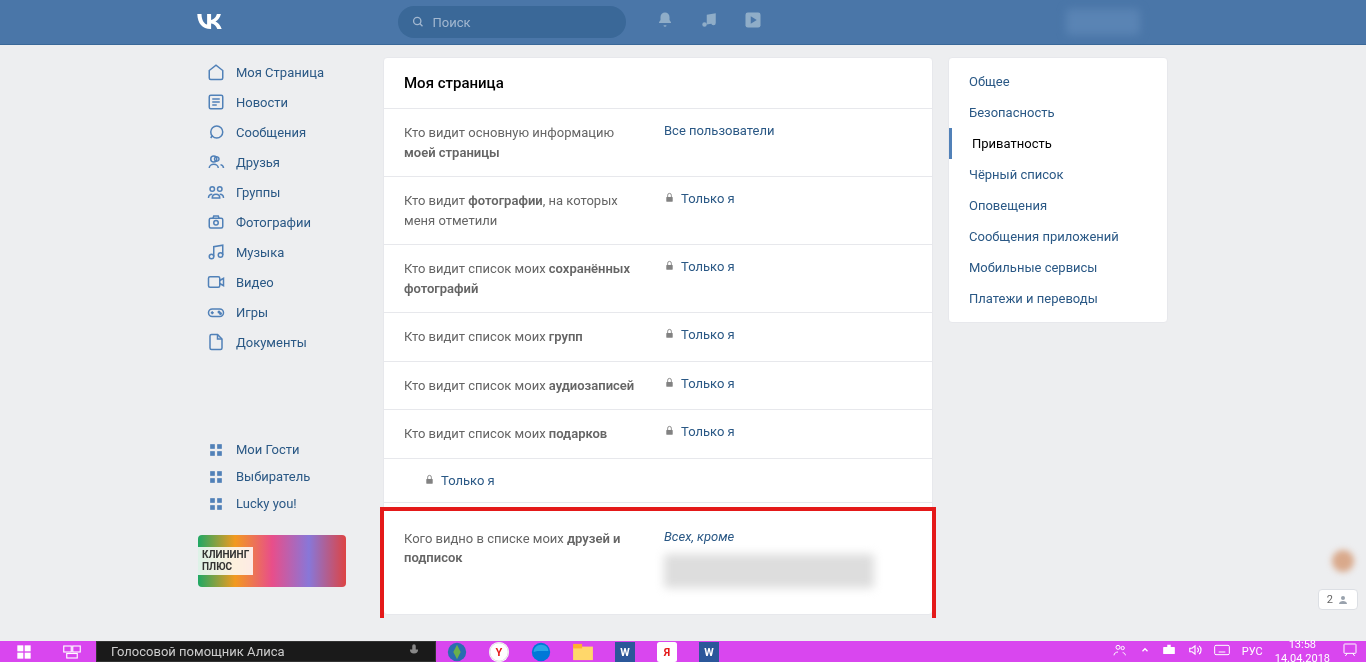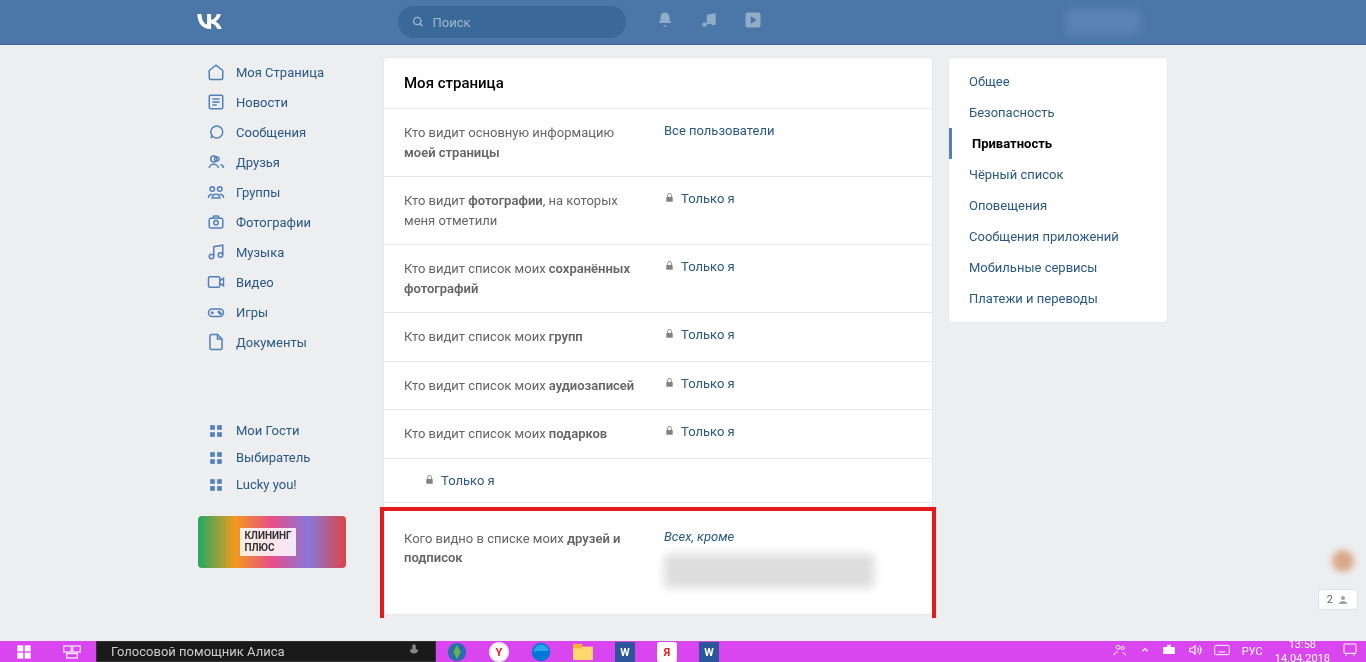--- a/index.html
+++ b/index.html
@@ -14,39 +14,39 @@
 .top-icons { display: flex; align-items: center; gap: 26px; margin-left: 30px; }
 .top-icons span { color: #8fadc8; cursor: pointer; }
 .user-area { margin-left: auto; margin-right: 226px; display: flex; align-items: center; }
 .user-blur { width: 74px; height: 26px; background: #5a84b4; filter: blur(4px); border-radius: 4px; }
 
 .page-wrap { display: flex; width: 970px; margin: 0 auto; padding-top: 12px; gap: 15px; }
 
 .sidebar { width: 170px; flex-shrink: 0; }
 .sidebar-item { display: flex; align-items: center; padding: 6px 8px; font-size: 13px; color: #2a5885; cursor: pointer; border-radius: 4px; }
 .sidebar-item .icon { width: 20px; margin-right: 10px; color: #5181b8; display: flex; align-items: center; justify-content: center; }
-.sidebar-extra { margin-top: 60px; }
-.sidebar-ad { margin-top: 18px; width: 148px; height: 52px; background: linear-gradient(90deg,#1fa864 0%, #f29a1f 25%, #e84e8a 50%, #8877d8 75%, #d44 100%); border-radius: 4px; display: flex; align-items: center; justify-content: center; padding-right: 8px; }
+.sidebar-extra { margin-top: 79px; }
+.sidebar-ad { margin-top: 18px; width: 148px; height: 52px; background: linear-gradient(90deg,#1fa864 0%, #f29a1f 25%, #e84e8a 50%, #8877d8 75%, #d44 100%); border-radius: 4px; display: flex; align-items: center; justify-content: flex-start; padding-right: 8px; }
 .sidebar-ad-text { background: rgba(255,255,255,.85); padding: 2px 4px; font-size: 10px; font-weight: bold; color: #333; line-height: 1.2; text-align: left; }
 
 .main-col { width: 550px; background: #fff; border: 1px solid #e7e8ec; border-radius: 4px; flex-shrink: 0; }
 .main-header { padding: 16px 20px; font-size: 15px; color: #000; border-bottom: 1px solid #e7e8ec; font-weight: 500; }
 .privacy-row { display: flex; padding: 14px 20px; border-bottom: 1px solid #e7e8ec; align-items: flex-start; }
 .privacy-row:last-child { border-bottom: none; }
 .privacy-label { width: 240px; font-size: 13px; color: #656565; line-height: 1.5; }
 .privacy-label b { color: #656565; font-weight: 600; }
 .privacy-value { font-size: 13px; color: #2a5885; cursor: pointer; display: flex; align-items: center; gap: 6px; margin-left: 20px; }
 .privacy-value .lock { color: #828282; }
 .highlight-row { border: 4px solid #e41919; margin: 4px -4px -4px -4px; padding: 18px 20px 30px 20px; }
 .highlight-row .privacy-value { align-items: flex-start; flex-direction: column; font-style: italic; }
 .highlight-blur { width: 210px; height: 34px; background: #ddd; filter: blur(5px); border-radius: 3px; margin-top: 4px; }
 
 .settings-col { width: 220px; background: #fff; border: 1px solid #e7e8ec; border-radius: 4px; flex-shrink: 0; padding: 8px 0; align-self: flex-start; }
 .settings-item { padding: 8px 20px; font-size: 13px; color: #2a5885; cursor: pointer; }
-.settings-item.active { border-left: 3px solid #5181b8; font-weight: 700; color: #000; }
+.settings-item.active { border-left: 3px solid #5181b8; font-weight: 400; color: #000; }
 
 .taskbar { position: absolute; bottom: 0; left: 0; right: 0; height: 21px; background: #d946ef; display: flex; align-items: center; color: #fff; font-size: 11px; }
 .win-start { width: 48px; height: 100%; display: flex; align-items: center; justify-content: center; cursor: pointer; }
 .task-view { width: 48px; height: 100%; display: flex; align-items: center; justify-content: center; cursor: pointer; }
 .alice-box { height: 100%; display: flex; align-items: center; padding: 0 14px; background: #1a1a1a; border: 1px solid #333; font-size: 13px; color: #ccc; flex: 0 0 340px; }
 .alice-mic { margin-left: auto; }
 .tb-icons { display: flex; height: 100%; }
 .tb-icon { width: 42px; height: 100%; display: flex; align-items: center; justify-content: center; cursor: pointer; }
 .tray { margin-left: auto; display: flex; align-items: center; gap: 12px; padding-right: 8px; color: #fff; }
 .tray-time { text-align: center; line-height: 1.2; font-size: 11px; }

